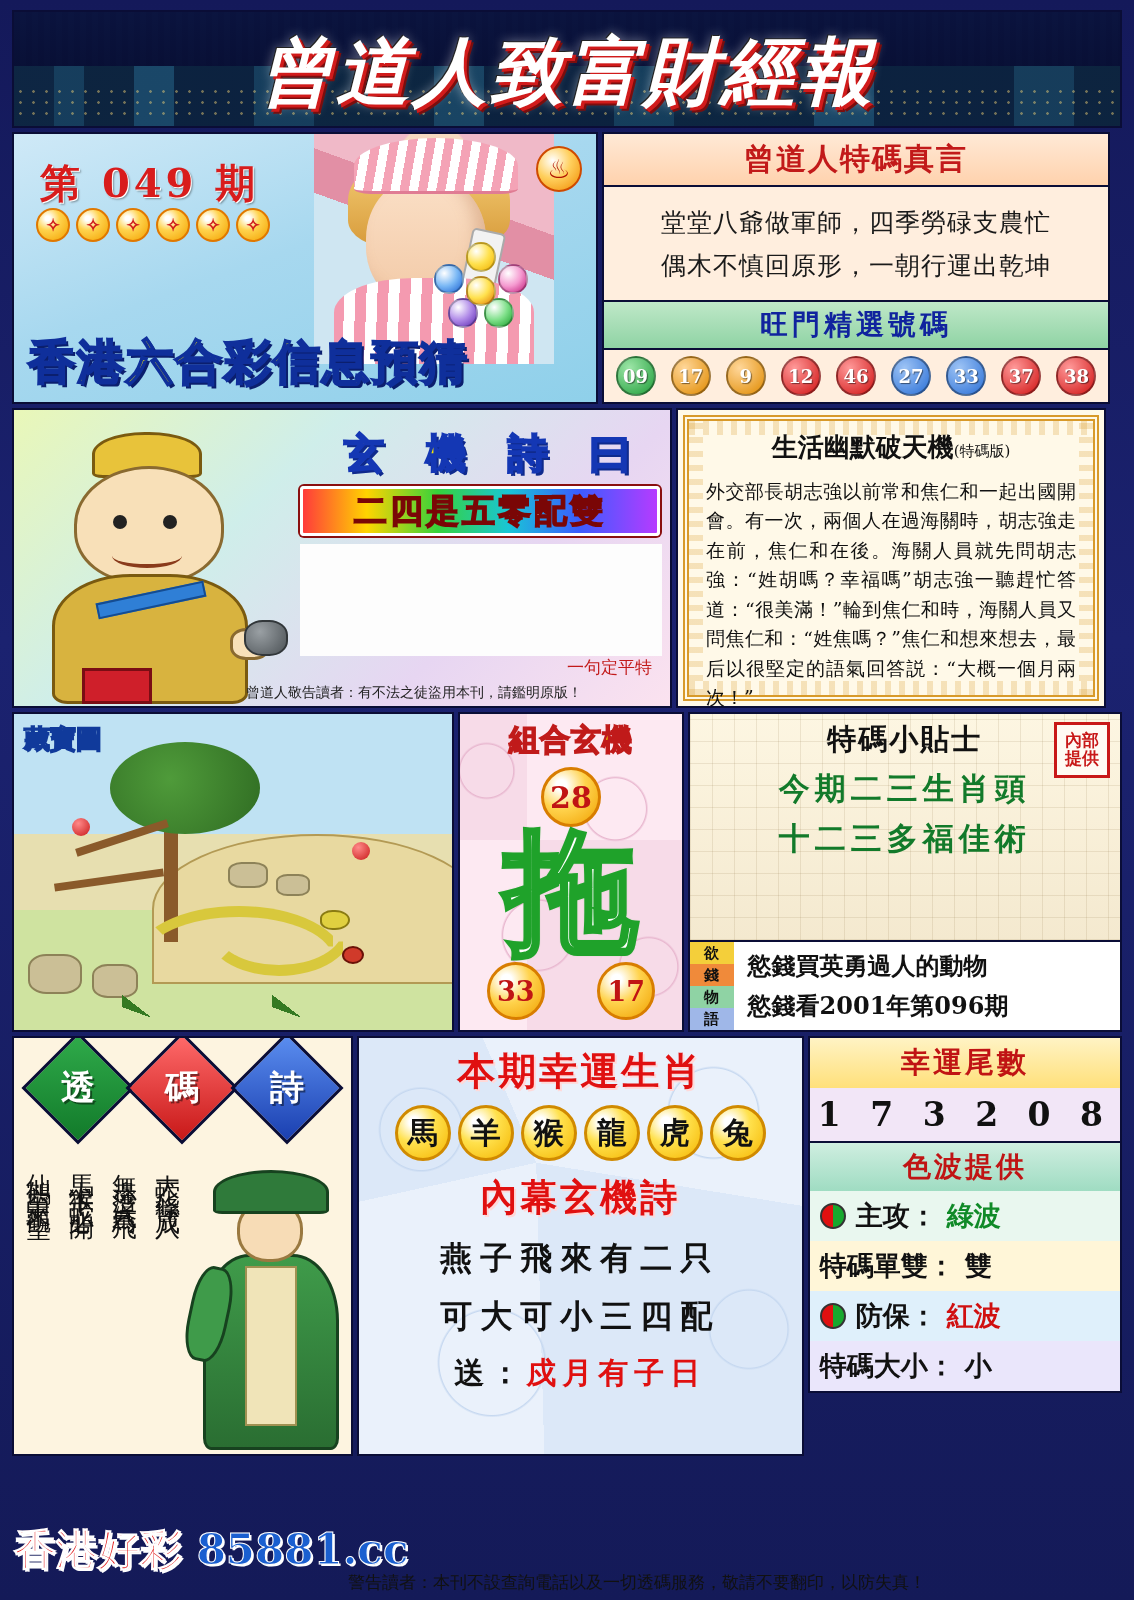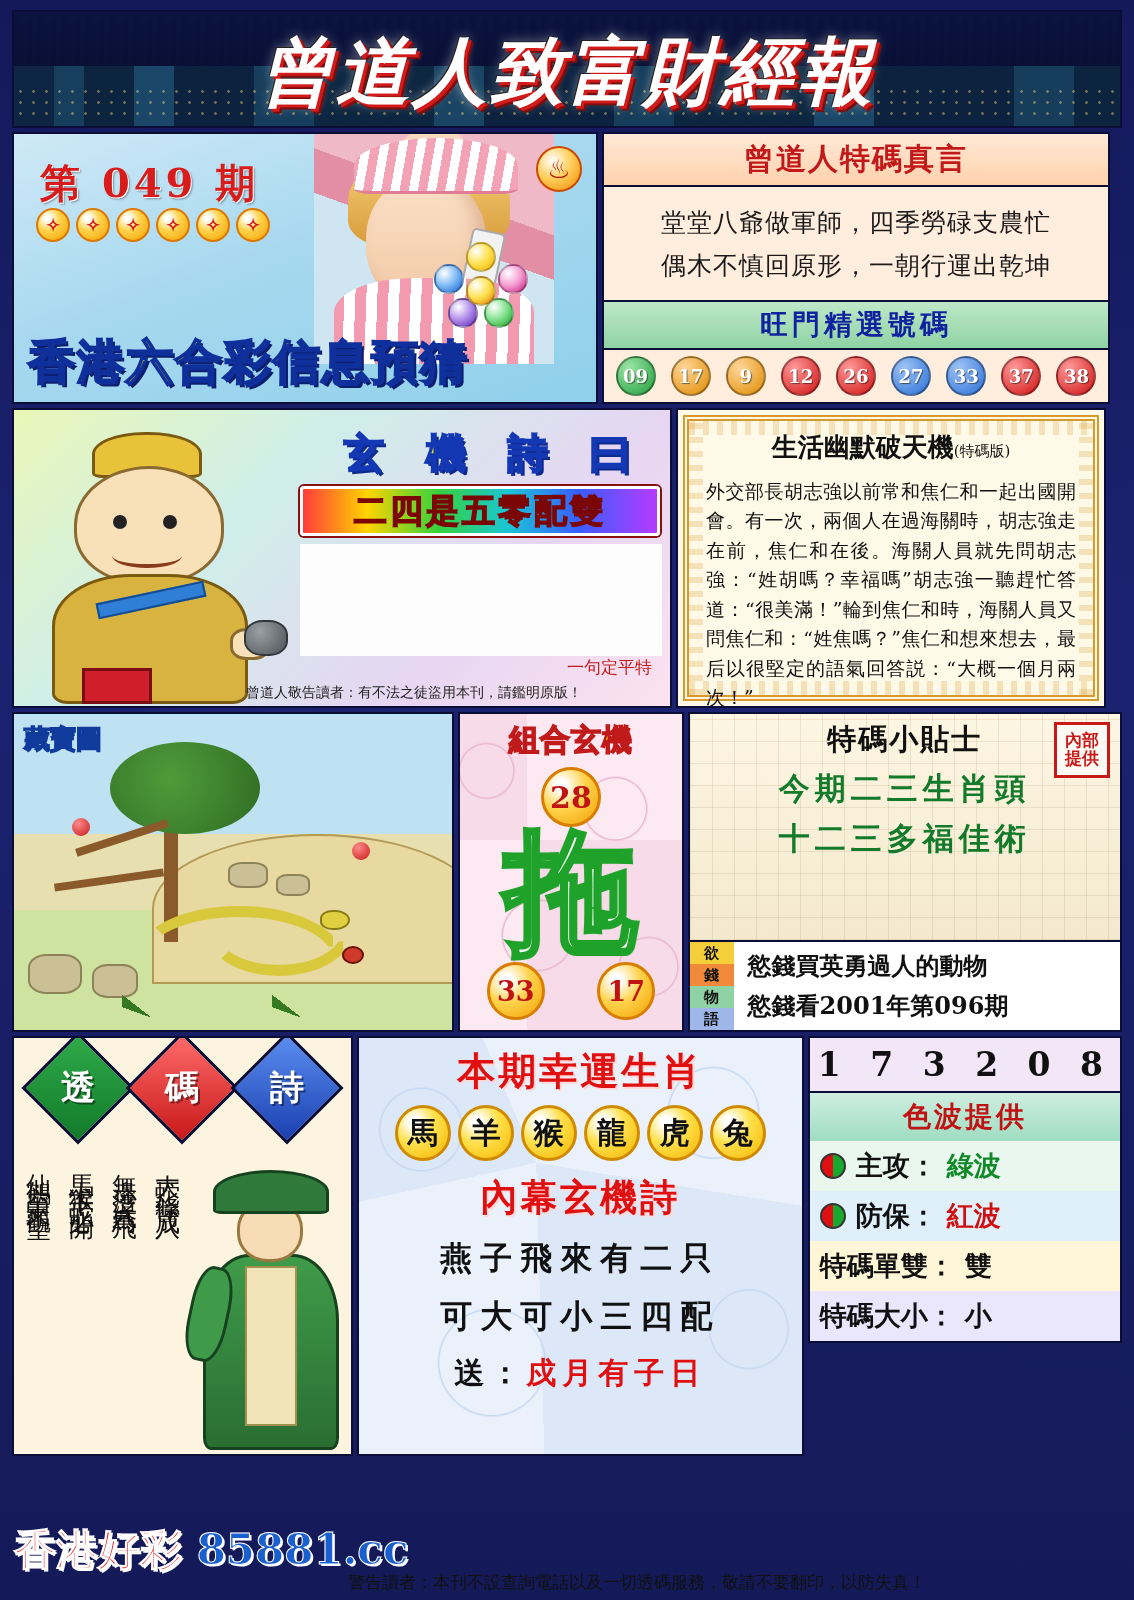--- a/index.html
+++ b/index.html
@@ -577,21 +577,21 @@
       <div class="tr-poem">
         <div>堂堂八爺做軍師，四季勞碌支農忙</div>
         <div>偶木不慎回原形，一朝行運出乾坤</div>
       </div>
       <div class="tr-sub">旺門精選號碼</div>
       <div class="tr-nums">
         <div class="num-ball" style="background:radial-gradient(circle at 32% 28%,#9ee6a8,#1f9e3a);">09</div>
         <div class="num-ball" style="background:radial-gradient(circle at 32% 28%,#ffd79a,#e08a00);">17</div>
         <div class="num-ball" style="background:radial-gradient(circle at 32% 28%,#ffd79a,#e08a00);">9</div>
         <div class="num-ball" style="background:radial-gradient(circle at 32% 28%,#ff9a9a,#d01212);">12</div>
-        <div class="num-ball" style="background:radial-gradient(circle at 32% 28%,#ff9a9a,#d01212);">26</div>
+        <div class="num-ball" style="background:radial-gradient(circle at 32% 28%,#ff9a9a,#d01212);">46</div>
         <div class="num-ball" style="background:radial-gradient(circle at 32% 28%,#9ec4f5,#2a6fd6);">27</div>
         <div class="num-ball" style="background:radial-gradient(circle at 32% 28%,#9ec4f5,#2a6fd6);">33</div>
         <div class="num-ball" style="background:radial-gradient(circle at 32% 28%,#ff9a9a,#d01212);">37</div>
         <div class="num-ball" style="background:radial-gradient(circle at 32% 28%,#ff9a9a,#d01212);">38</div>
       </div>
     </div>
   </div>
 
   <div class="row mid">
     <div class="mid-left frame">
@@ -723,38 +723,39 @@
         <div>燕子飛來有二只</div>
         <div>可大可小三四配</div>
       </div>
       <div class="lz-send">
         <span class="k">送：</span><span class="v">戍月有子日</span>
       </div>
     </div>
 
     <div class="rightcol">
       <div class="rc-box">
+        <div class="rc-head">幸運尾數</div>
         <div class="rc-digits">1 7 3 2 0 8</div>
       </div>
       <div class="rc-box">
         <div class="rc-head2">色波提供</div>
         <div class="rc-row">
           <span class="dot2"></span>
           <span>主攻：</span>
           <span class="rc-val green">綠波</span>
         </div>
+        <div class="rc-row alt2">
+          <span>特碼單雙：</span>
+          <span class="rc-val">雙</span>
+        </div>
         <div class="rc-row alt">
           <span class="dot2"></span>
           <span>防保：</span>
           <span class="rc-val red">紅波</span>
         </div>
-        <div class="rc-row alt2">
-          <span>特碼單雙：</span>
-          <span class="rc-val">雙</span>
-        </div>
         <div class="rc-row alt3">
           <span>特碼大小：</span>
           <span class="rc-val">小</span>
         </div>
       </div>
     </div>
   </div>
 
   <div class="footer">
     <div class="footer-bg"></div>

